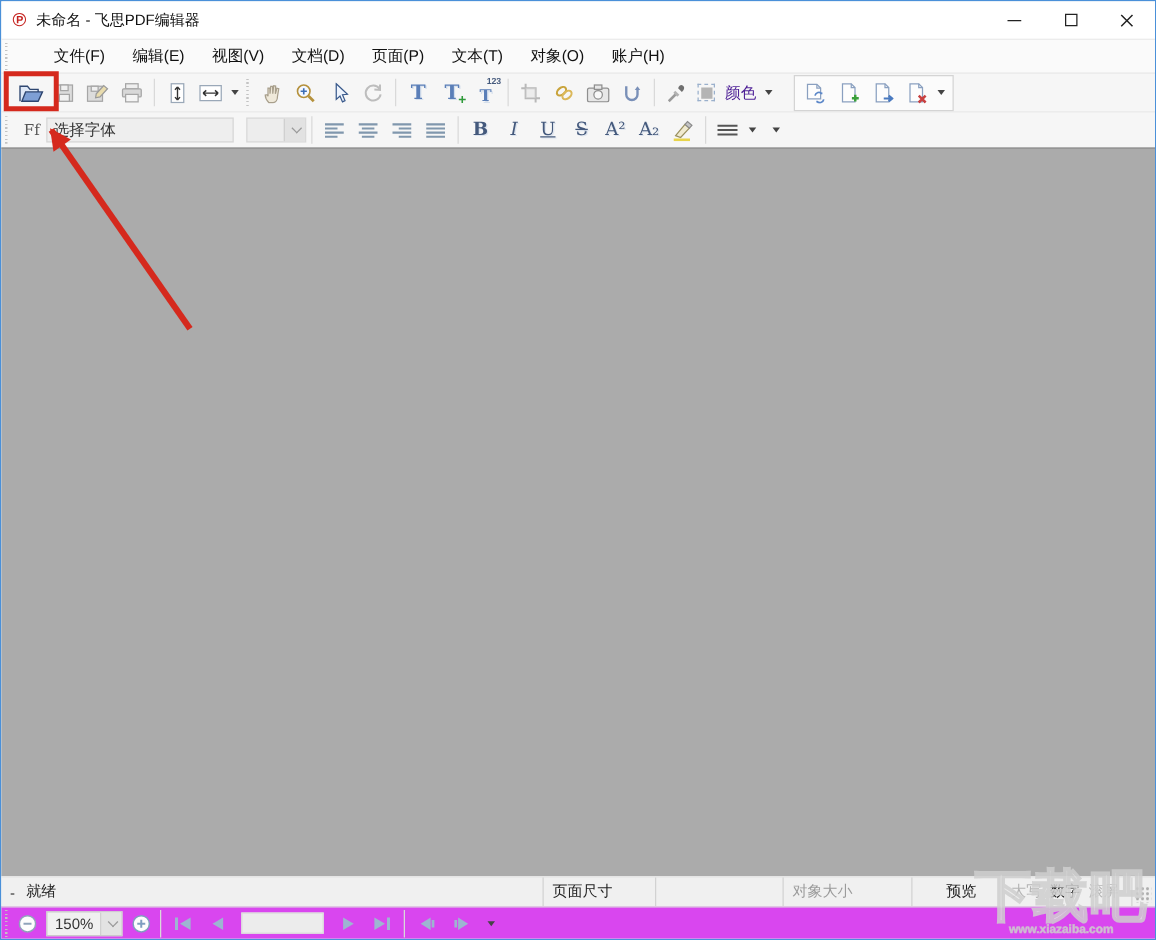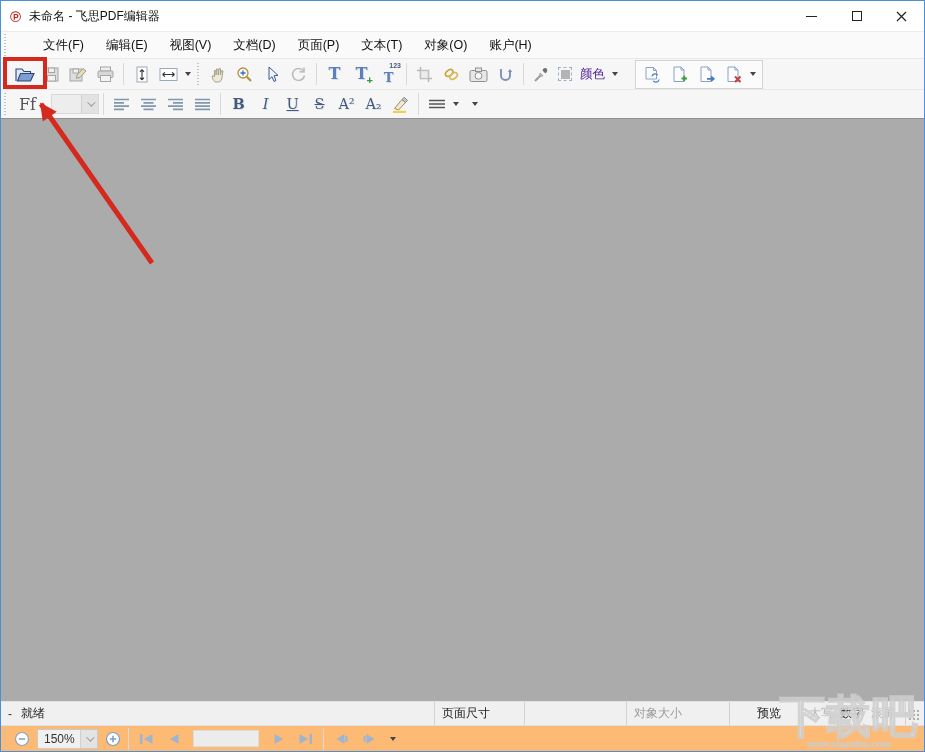--- a/index.html
+++ b/index.html
@@ -31,21 +31,21 @@
   .tbtn { min-width: 27px; height: 26px; display: flex; align-items: center; justify-content: center; position: relative; }
   .caret { width: 0; height: 0; border-left: 3.5px solid transparent; border-right: 3.5px solid transparent; border-top: 4px solid #444; margin: 0 3px; align-self: center; }
   .letter-T { font-family: "DejaVu Serif", serif; font-weight: bold; font-size: 16px; color: #5b7fb8; text-shadow: 1px 1px 0 #d5dfec; line-height: 1; }
   .badge-plus { position: absolute; right: 2px; bottom: 1px; color: #2f9a3a; font-size: 11px; font-weight: bold; line-height: 1; }
   .badge-123 { position: absolute; right: 1px; top: 1px; color: #44597c; font-size: 7px; font-weight: bold; line-height: 1; }
   .color-swatch { width: 14px; height: 14px; border: 1px dashed #9ab0cc; display: flex; align-items: center; justify-content: center; }
   .color-swatch > div { width: 9px; height: 9px; background: #b4b4b4; }
   .color-label { font-size: 12.5px; color: #4c1d95; margin: 0 4px 0 5px; }
   .page-group { display: flex; align-items: center; border: 1px solid #d4d4d4; background: #fbfbfb; height: 29px; padding: 0 3px; margin-left: 14px; }
   
-  .ff-label { font-size: 16px; color: #555; margin: 0 5px 0 8px; font-family: "DejaVu Serif", serif; }
+  .ff-label { font-size: 12px; color: #555; margin: 0 5px 0 8px; font-family: "DejaVu Serif", serif; }
   .font-input { width: 150px; height: 20px; background: #eeeeee; border: 1px solid #d6d6d6; font-size: 12.5px; color: #333; padding: 0 5px; font-family: "Liberation Sans", sans-serif; }
   .size-combo { width: 48px; height: 20px; background: #ededed; border: 1px solid #d9d9d9; margin-left: 10px; display: flex; }
   .size-combo .box { flex: 1; }
   .size-combo .drop { width: 17px; background: #e2e2e2; border-left: 1px solid #d0d0d0; display: flex; align-items: center; justify-content: center; }
   .chev { width: 6px; height: 6px; border-right: 1.5px solid #9a9a9a; border-bottom: 1.5px solid #9a9a9a; transform: rotate(45deg) translateY(-2px); }
   .fmt { font-family: "DejaVu Serif", serif; font-size: 14.5px; color: #44597c; text-shadow: 1px 1px 0 #dde4ee; line-height: 1; }
   .fmt.b { font-weight: bold; } .fmt.i { font-style: italic; }
   .fmt.u { text-decoration: underline; } .fmt.s { text-decoration: line-through; }
   
   .canvas { height: 583px; background: #ababab; border-top: 1px solid #8f8f8f; }
@@ -58,21 +58,21 @@
   .seg-empty { width: 102px; }
   .seg-pagesize { width: 103px; color: #9b9b9b; }
   .seg-preview { width: 72px; color: #1a1a1a; justify-content: center; }
   .seg-keys { width: 104px; gap: 7px; }
   .key-off { color: #b4b4b4; } .key-on { color: #1a1a1a; }
   .seg-grip { flex: 1; position: relative; }
   .grip-dots { position: absolute; right: 3px; bottom: 3px; width: 13px; height: 13px;
     background-image: radial-gradient(#adadad 1px, transparent 1.3px); background-size: 4px 4px; }
   .status-dash { margin-right: 9px; color: #333; }
   
-  .bottombar { height: 26px; background: #fdba74; display: flex; align-items: center; border-top: 1px solid #e0e0e0; }
+  .bottombar { height: 26px; background: #d946ef; display: flex; align-items: center; border-top: 1px solid #e0e0e0; }
   .zoom-combo { display: flex; height: 20px; margin: 0 4px; border: 1px solid #c9c9c9; background: #f0f0f0; }
   .zoom-combo .val { width: 42px; font-size: 12px; color: #333; display: flex; align-items: center; padding-left: 6px; }
   .zoom-combo .drop { width: 17px; background: #e3e3e3; border-left: 1px solid #d0d0d0; display: flex; align-items: center; justify-content: center; }
   .page-input { width: 66px; height: 17px; background: #ececec; border: 1px solid #dcdcdc; margin: 0 6px; }
   
   .hl-rect { position: absolute; left: 2px; top: 56px; width: 44px; height: 32px; border: 4px solid #d5291d; z-index: 100; pointer-events: none; }
   .arrow-svg { position: absolute; left: 0; top: 0; width: 925px; height: 752px; z-index: 99; pointer-events: none; }
   
   .watermark { position: absolute; right: 0; bottom: 0; width: 150px; text-align: center; z-index: 90; pointer-events: none; opacity: 0.85; }
   .wm-title { font-size: 45px; font-weight: bold; line-height: 50px; color: #ececec; -webkit-text-stroke: 1.5px #cfcfcf; letter-spacing: 1px; }
@@ -269,20 +269,21 @@
           <path d="M10 10.5 L15.5 16 M15.5 10.5 L10 16" stroke="#c84040" stroke-width="2"></path>
         </svg>
       </div>
       <div class="caret"></div>
     </div>
   </div>
 
   <div class="toolbar toolbar2">
     <div class="gripper"></div>
     <span class="ff-label">Ff</span>
+    <input class="font-input" type="text" value="选择字体" style="">
     <div class="size-combo">
       <div class="box"></div>
       <div class="drop">
           <div class="chev"></div>
         </div>
     </div>
     <div class="tsep"></div>
 
     <div class="tbtn">
       <svg width="17" height="13" viewBox="0 0 17 13">

